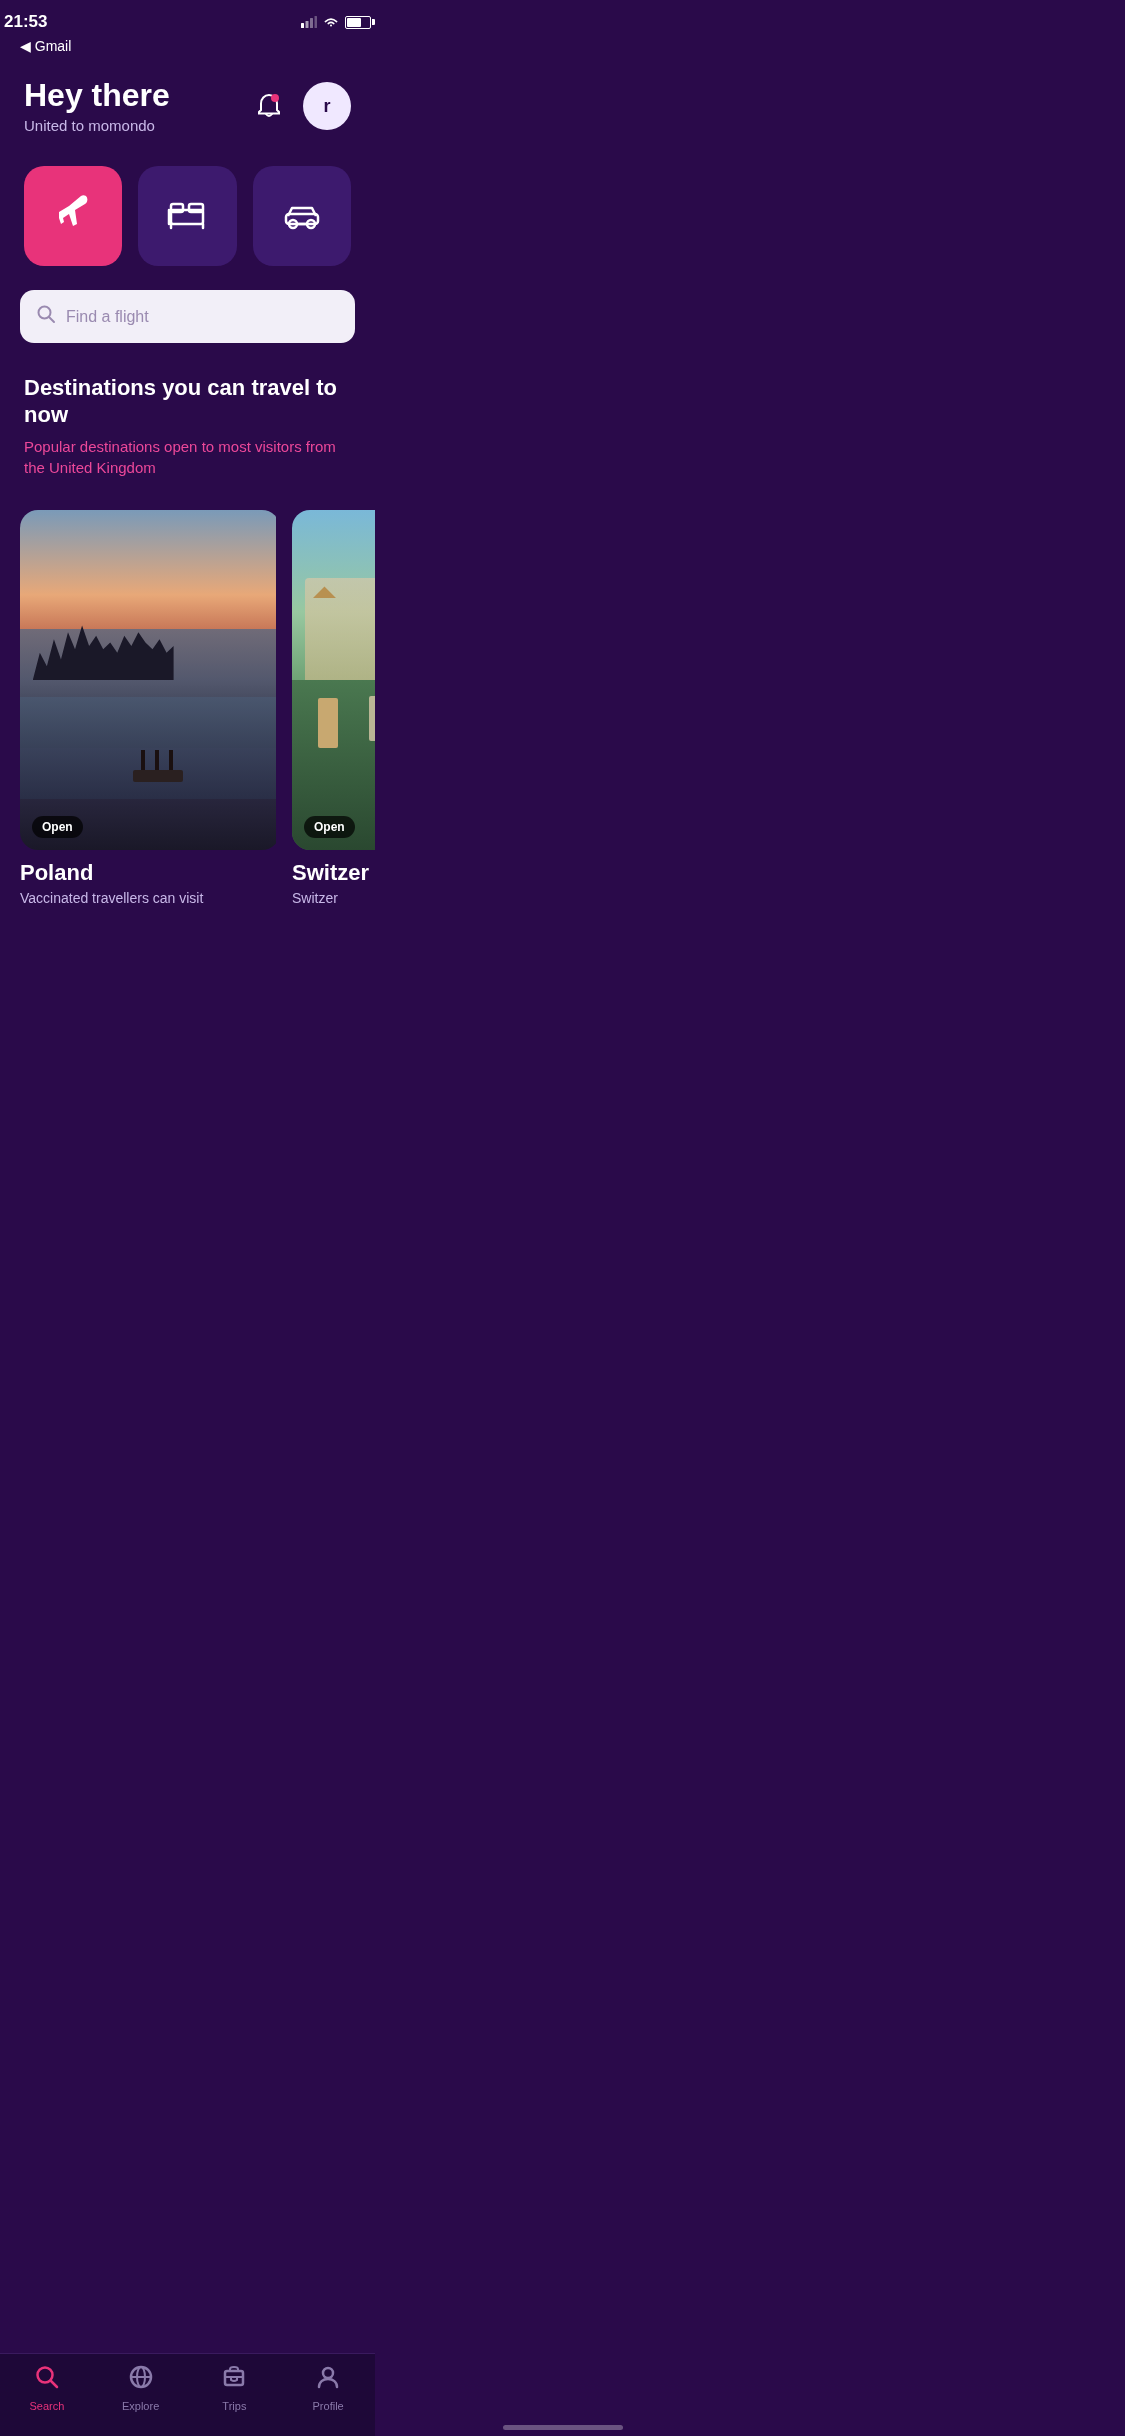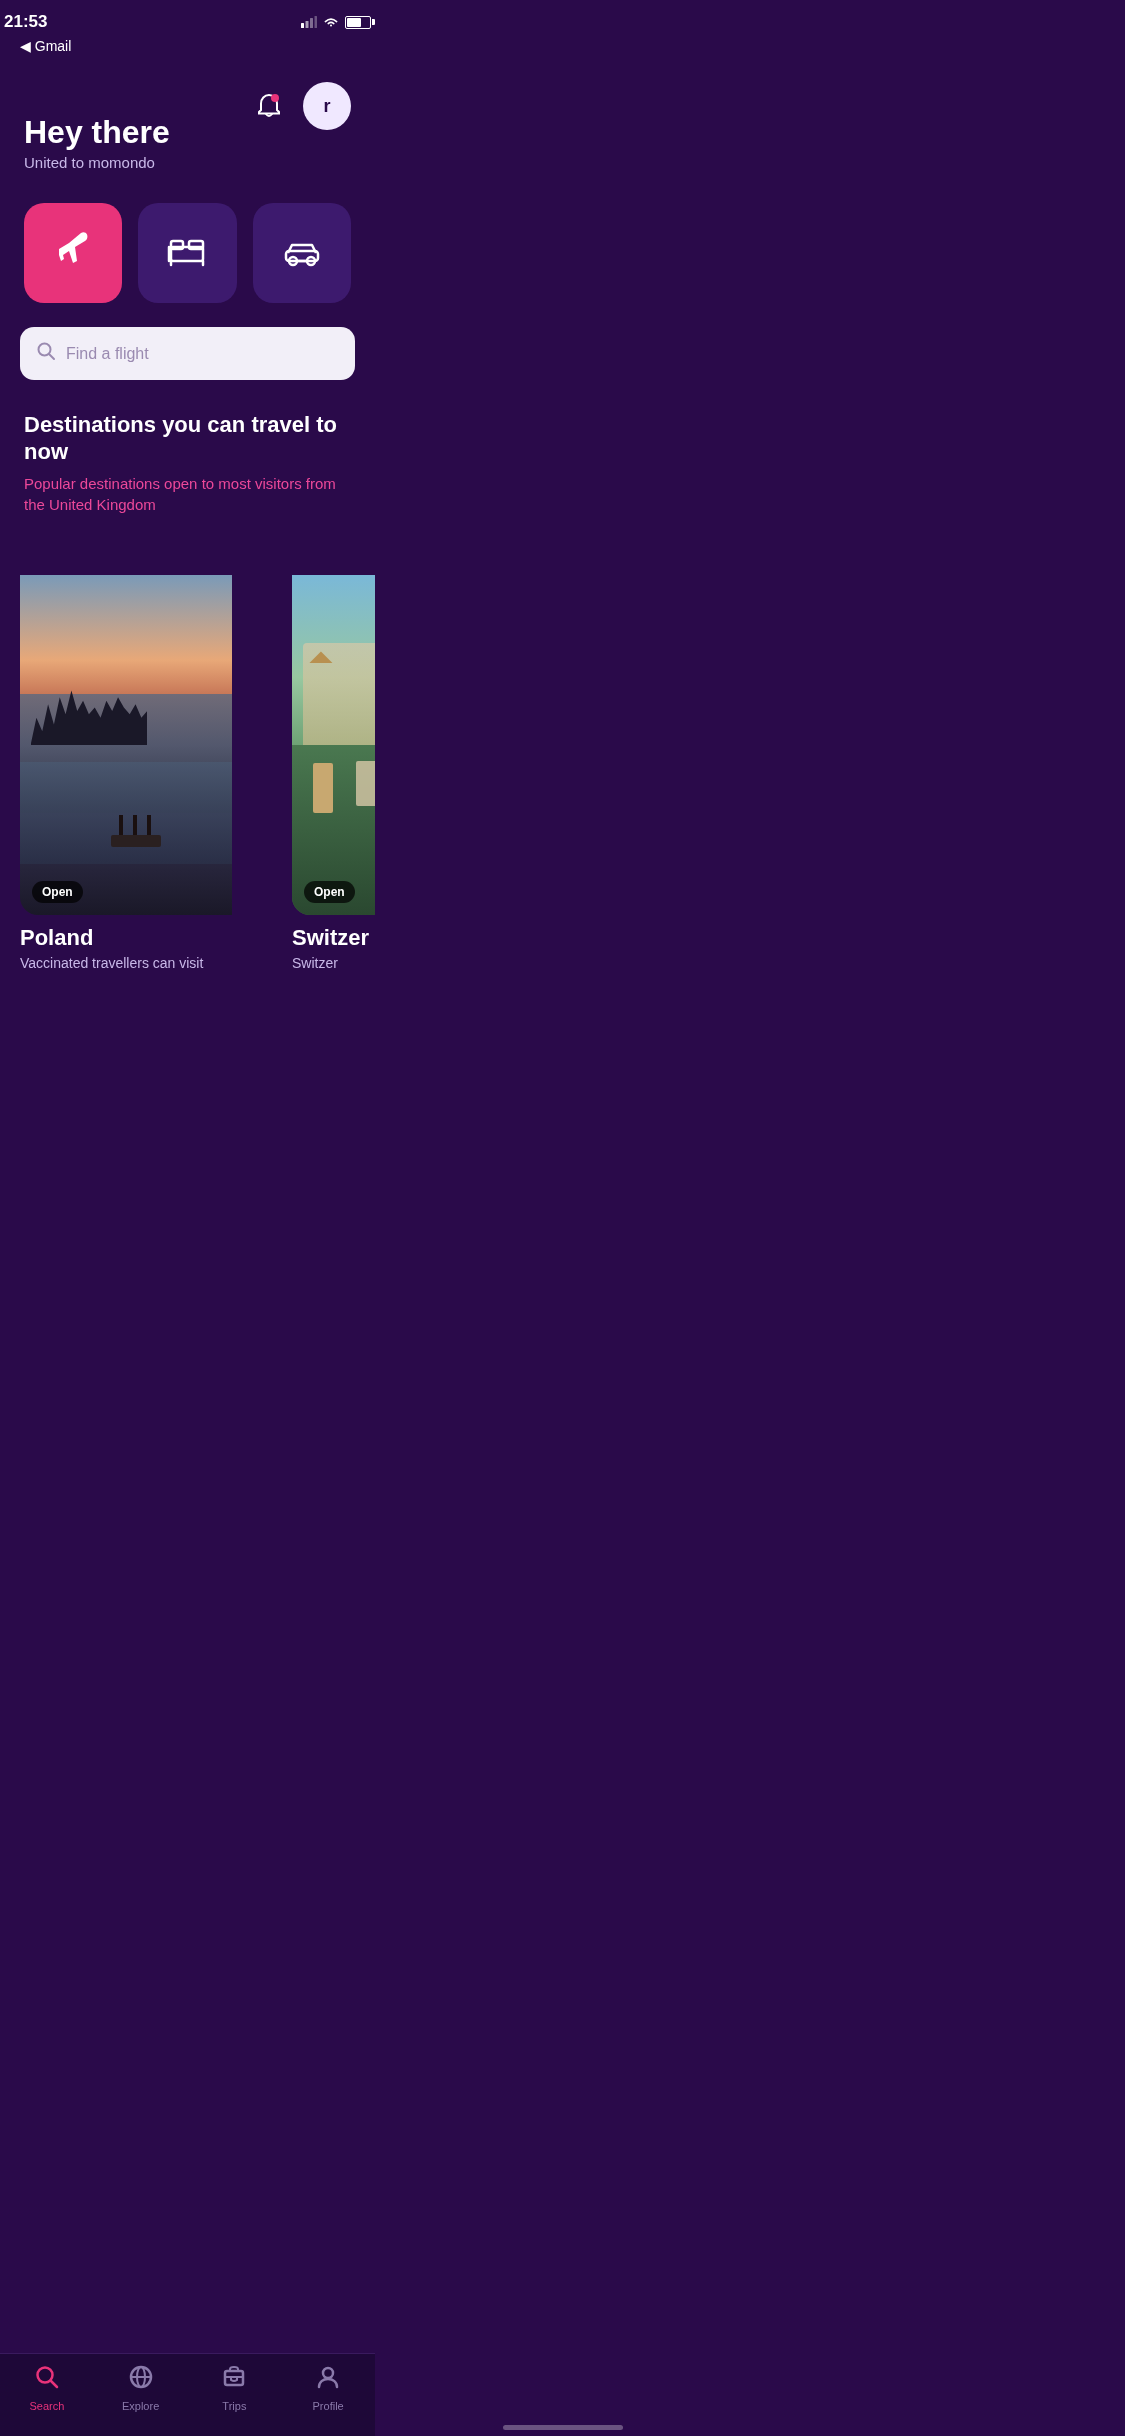--- a/index.html
+++ b/index.html
@@ -78,21 +78,20 @@
       display: flex;
       justify-content: space-between;
       align-items: flex-start;
       padding: 16px 24px 8px;
     }
 
     .header-text h1 {
       font-size: 32px;
       font-weight: 700;
       line-height: 1.1;
-      margin-top: 37px;
     }
 
     .header-text p {
       font-size: 15px;
       color: #c8b8e8;
       margin-top: 4px;
     }
 
     .header-actions {
       display: flex;
@@ -217,25 +216,24 @@
     .dest-card {
       min-width: 260px;
       border-radius: 18px;
       overflow: hidden;
       position: relative;
       flex-shrink: 0;
       cursor: pointer;
     }
 
     .dest-card-img {
-      width: 212px;
+      width: 256px;
       height: 340px;
       position: relative;
       overflow: hidden;
-      margin-top: 28px;
     }
 
     
     .poland-img {
       background: linear-gradient(
         180deg,
         #7a9ab8 0%,
         #e8a878 25%,
         #c87858 35%,
         #8a7890 50%,

